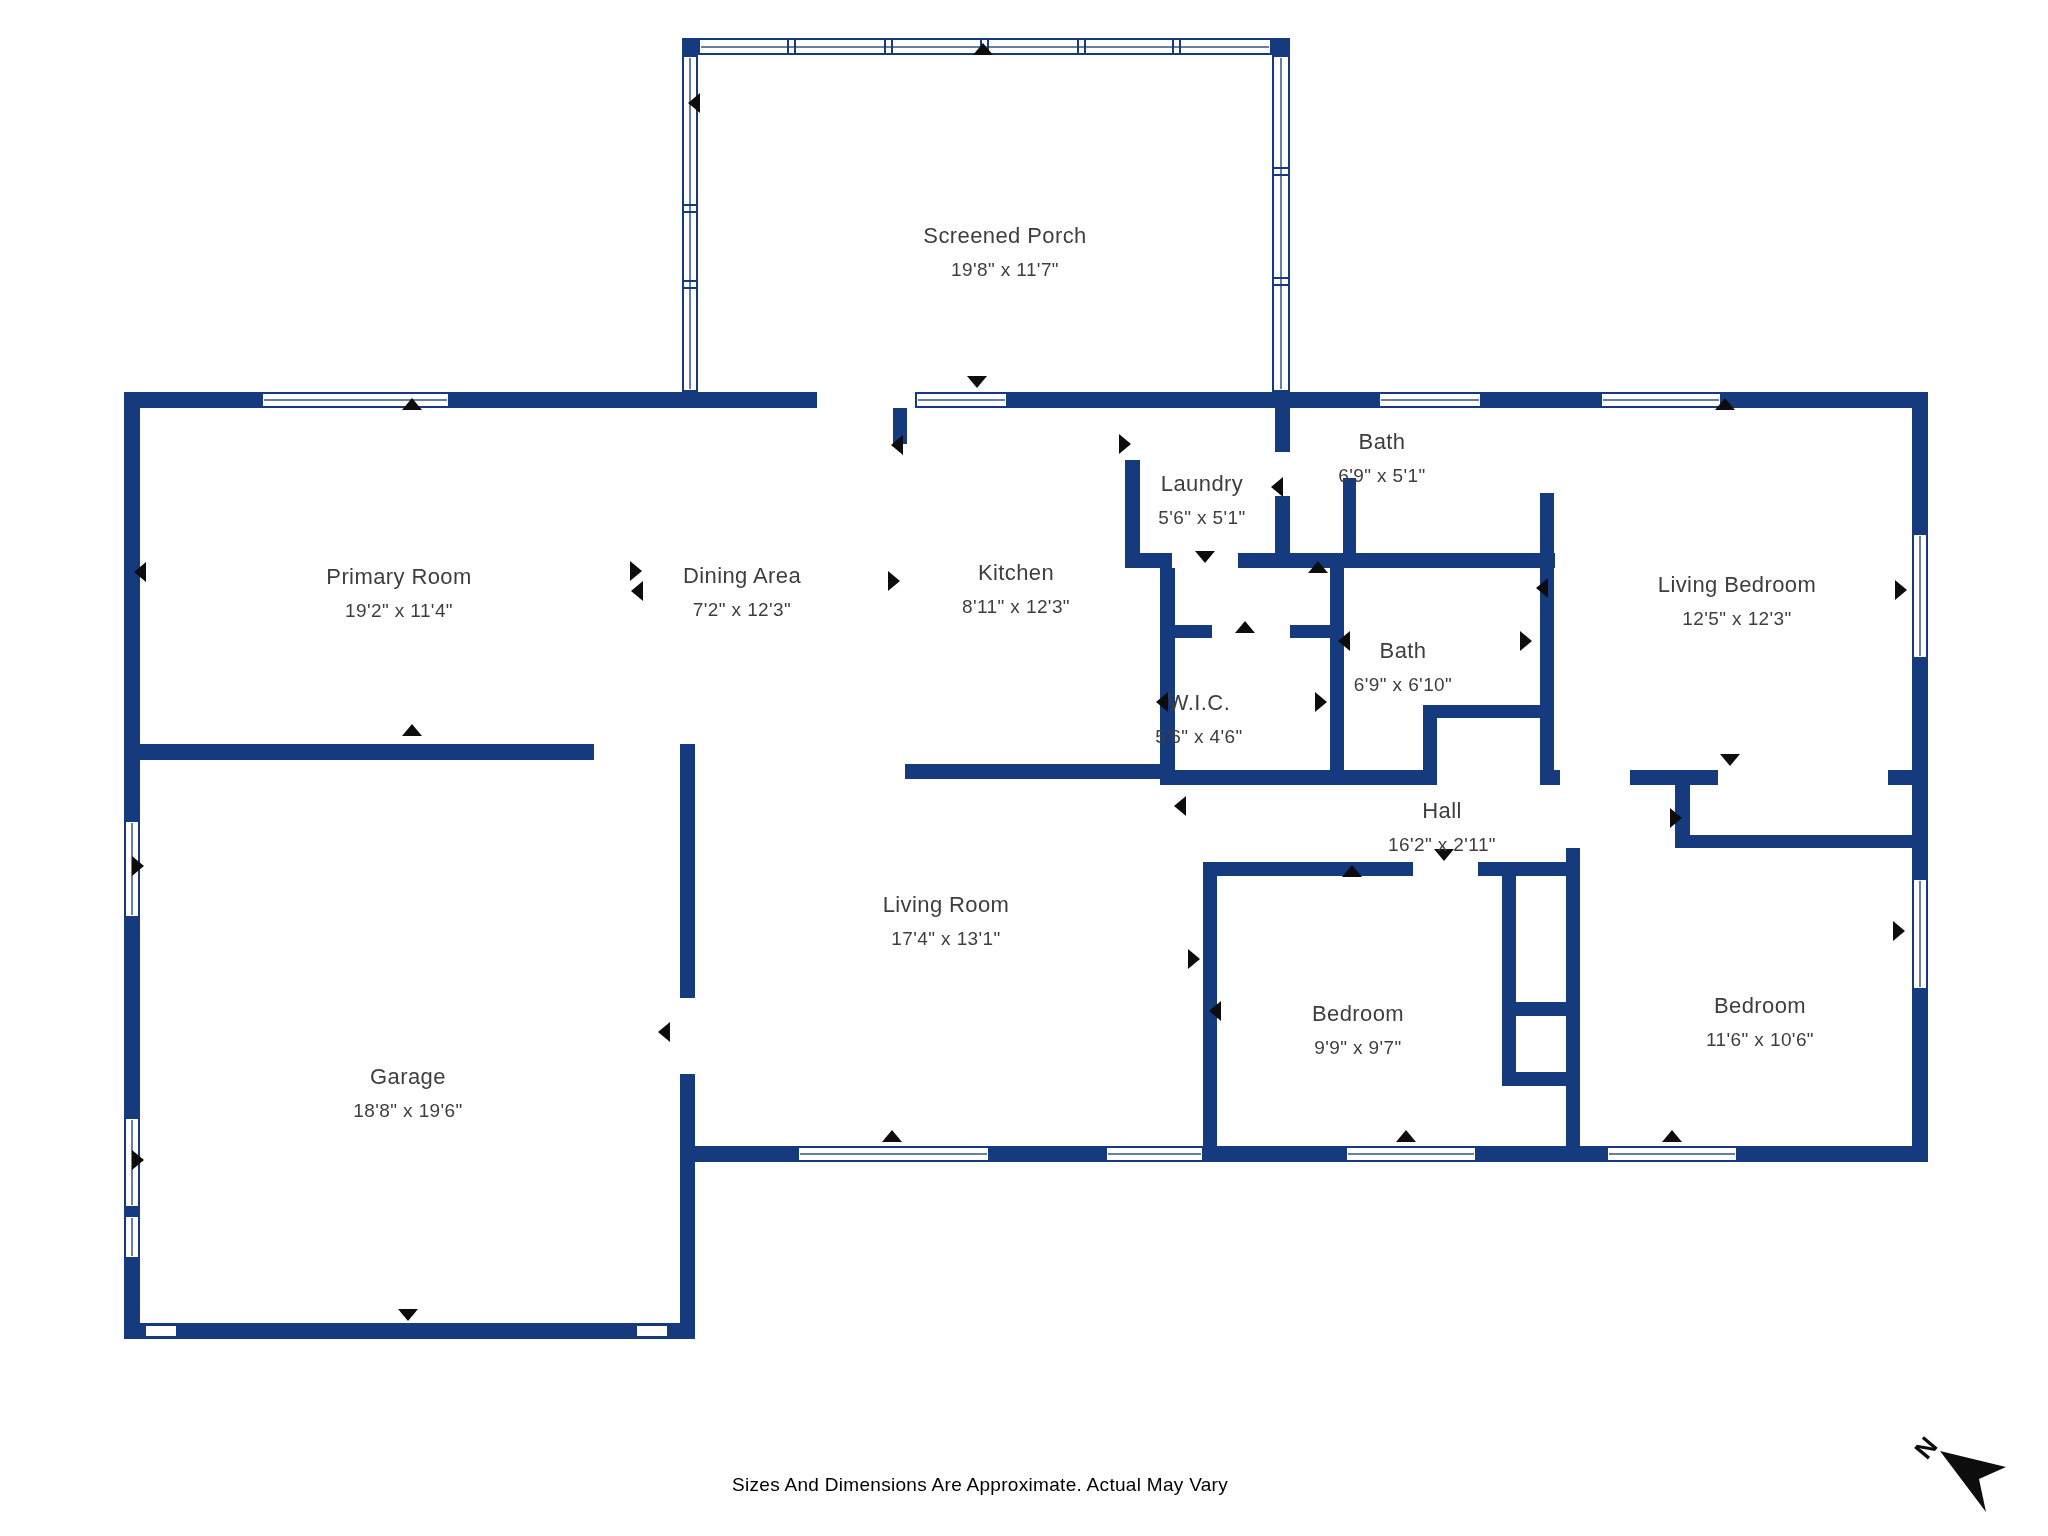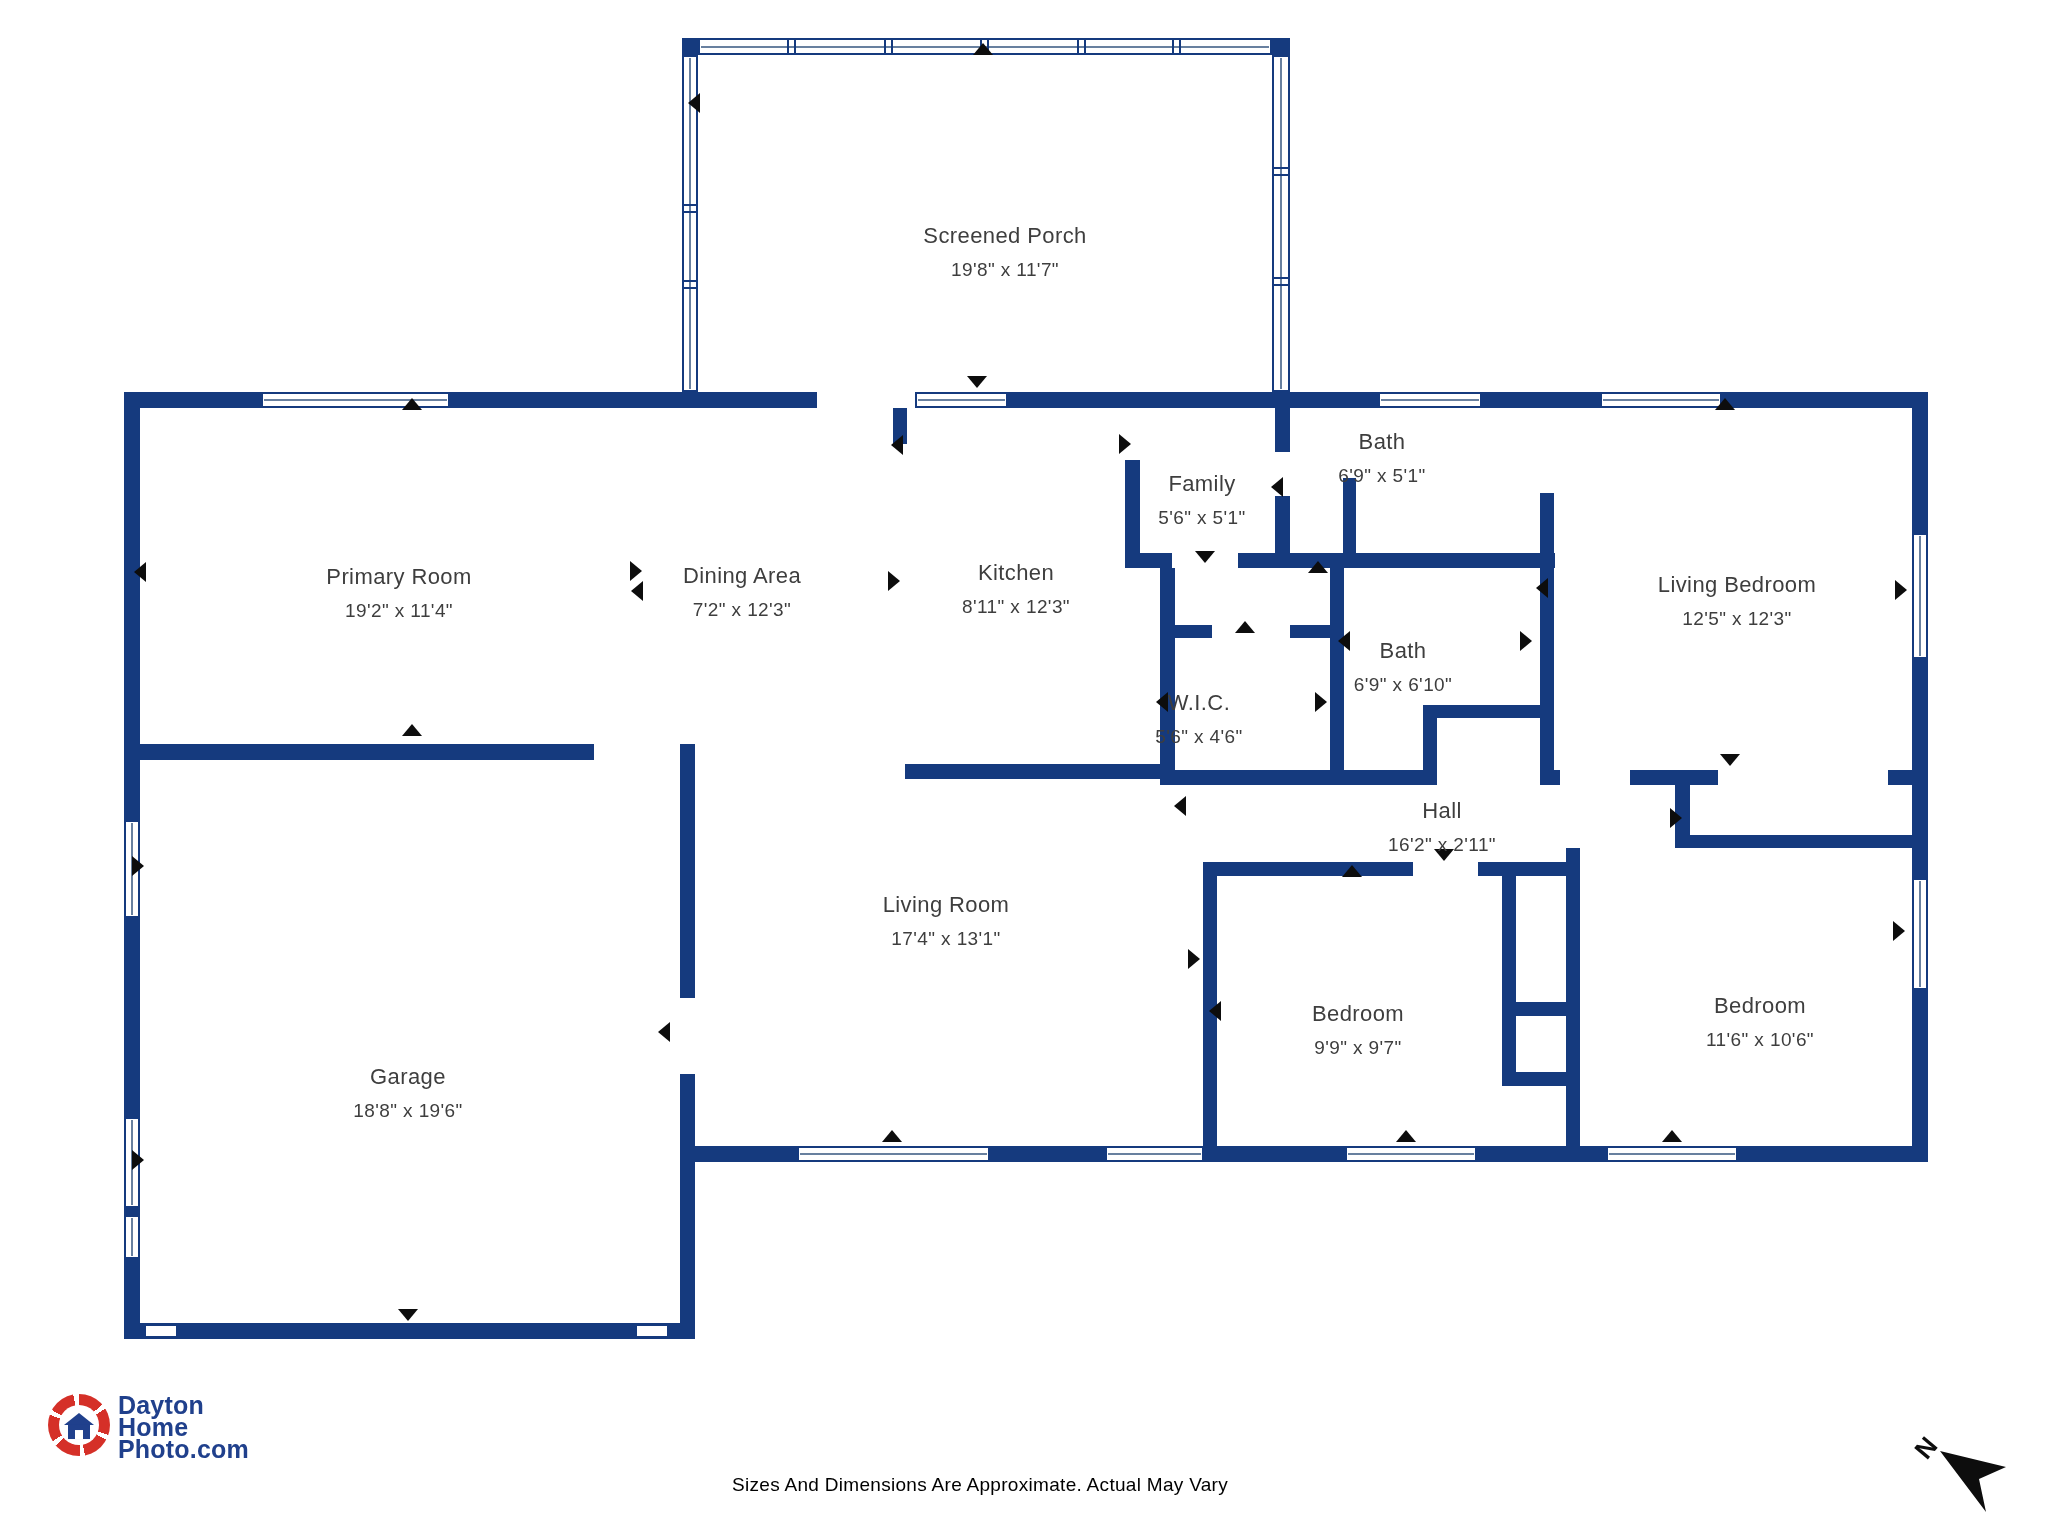--- a/index.html
+++ b/index.html
@@ -200,21 +200,21 @@
       </div>
       <div class="room" style="left: 742px; top: 592px;">
         <div class="rn">Dining Area</div>
         <div class="rd">7'2" x 12'3"</div>
       </div>
       <div class="room" style="left: 1016px; top: 589px;">
         <div class="rn">Kitchen</div>
         <div class="rd">8'11" x 12'3"</div>
       </div>
       <div class="room" style="left: 1202px; top: 500px;">
-        <div class="rn">Family</div>
+        <div class="rn">Laundry</div>
         <div class="rd">5'6" x 5'1"</div>
       </div>
       <div class="room" style="left: 1382px; top: 458px;">
         <div class="rn">Bath</div>
         <div class="rd">6'9" x 5'1"</div>
       </div>
       <div class="room" style="left: 1737px; top: 601px;">
         <div class="rn">Living Bedroom</div>
         <div class="rd">12'5" x 12'3"</div>
       </div>
@@ -241,36 +241,20 @@
       <div class="room" style="left: 1358px; top: 1030px;">
         <div class="rn">Bedroom</div>
         <div class="rd">9'9" x 9'7"</div>
       </div>
       <div class="room" style="left: 1760px; top: 1022px;">
         <div class="rn">Bedroom</div>
         <div class="rd">11'6" x 10'6"</div>
       </div>
     </div>
 
-  <div id="logo">
-    <div id="logo-mark">
-      <div class="inner">
-        <div class="house">
-          <div class="roof"></div>
-            <div class="body"></div>
-            <div class="door"></div>
-        </div>
-      </div>
-    </div>
-    <div id="logo-text">
-      <div>Dayton</div>
-      <div>Home</div>
-      <div>Photo.com</div>
-    </div>
-  </div>
 
   <div id="disclaimer">Sizes And Dimensions Are Approximate. Actual May Vary</div>
 
   <svg id="compass" width="120" height="110" viewBox="0 0 120 110">
     <text x="12" y="34" transform="rotate(-50 22 26)" font-family="Liberation Sans, sans-serif" font-size="26" font-weight="bold" fill="#0d0d0d">N</text>
     <polygon points="35,29 101,45 74,57 81,90" fill="#0d0d0d"></polygon>
   </svg>
 
 </div>
 

